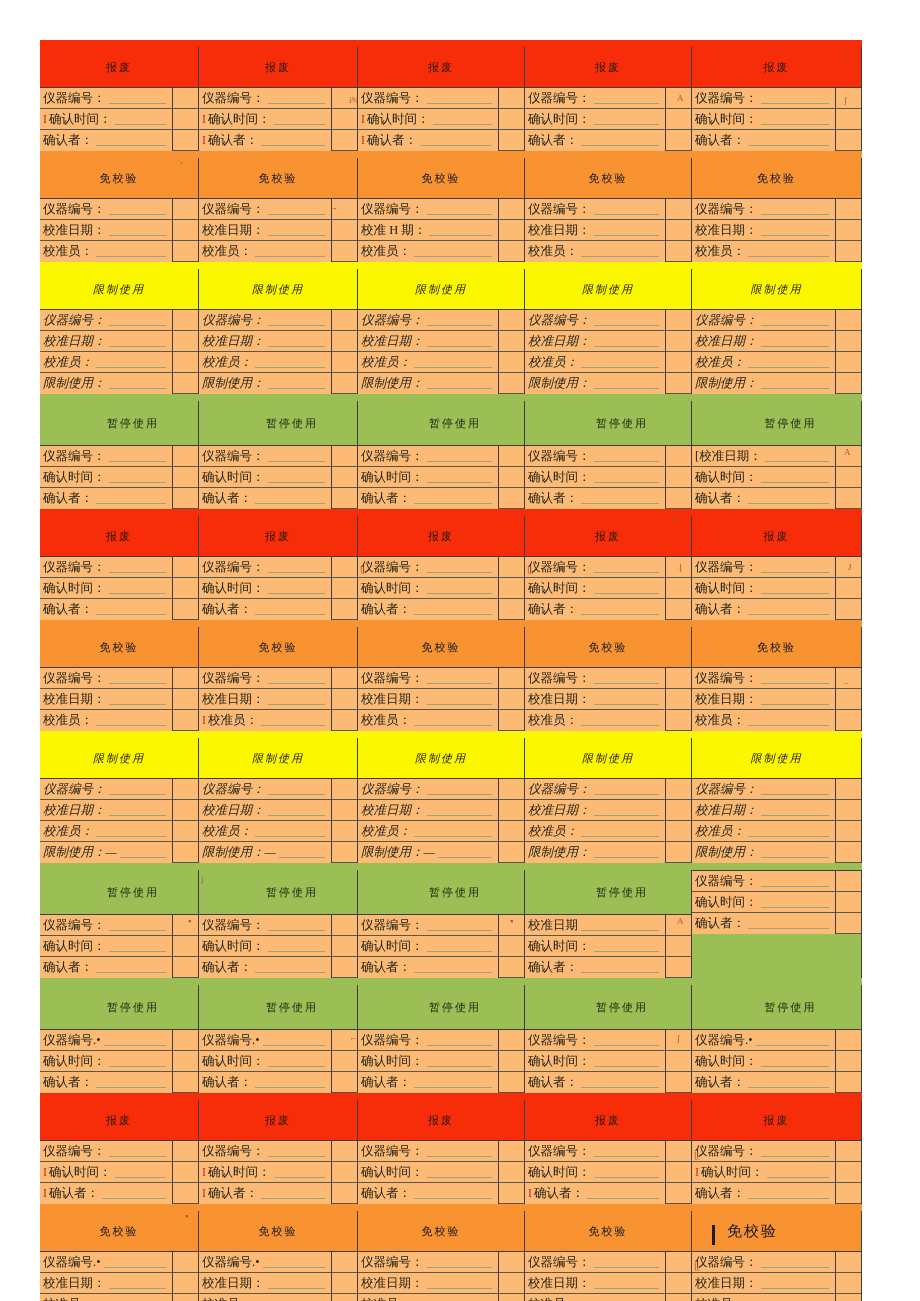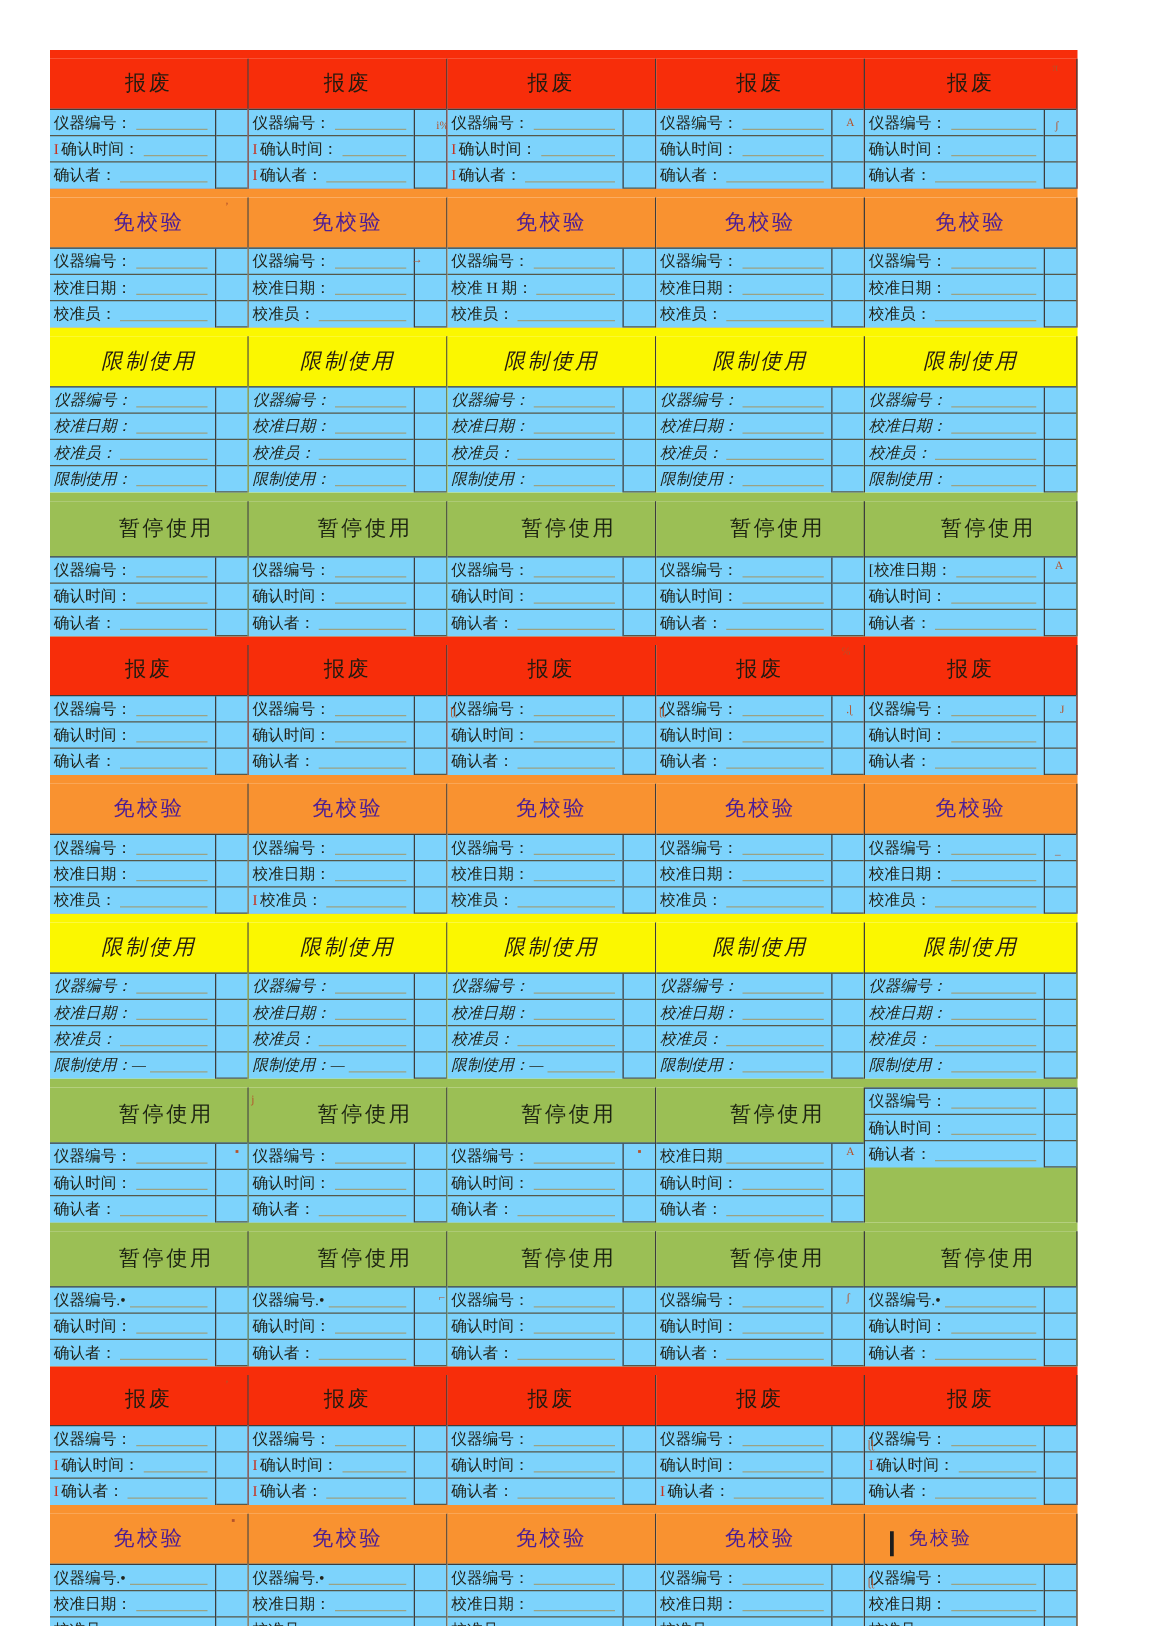--- a/index.html
+++ b/index.html
@@ -28,33 +28,33 @@
   .card:last-child{border-right:1px solid #3d3d3d;}
   
   .c1{width:159px;}
   .c2{width:159px;}
   .c3{width:167px;}
   .c4{width:167px;}
   .c5{width:170px;}
 
   .title{
     text-align:center;
-    font-size:17px;
+    font-size:11px;
     line-height:40px;
     height:40px;
     color:#1a1a1a;
     letter-spacing:2px;
     white-space:nowrap;
     overflow:hidden;
     position:relative;
   }
   .title.tall{height:44px;line-height:44px;padding-left:28px;}
 
   .fields{
-    background:#7dd3fc;
+    background:#fdba74;
     border-top:1px solid #3d3d3d;
     display:flex;
   }
   .fieldcol{
     flex:1 1 auto;
     border-right:1px solid #3d3d3d;
     min-width:0;
   }
   .stub{
     width:25px;
@@ -83,21 +83,21 @@
   }
   .pre-red{color:#c8301c;font-size:12px;font-family:"Liberation Serif",serif;margin-right:2px;}
 
   
   .scrap      {background:#f72d0a;}
   .exempt     {background:#f99230;}
   .restrict   {background:#fbf700;font-style:italic;}
   .suspend    {background:#9bbf55;}
 
   .scrap .title{color:#231a10;}
-  .exempt .title{color:#4c1d95;}
+  .exempt .title{color:#0f172a;}
   .restrict .title{color:#231a10;}
   .suspend .title{color:#1d2412;}
 
   
   .mark{position:absolute;font-size:9px;color:#b5522a;pointer-events:none;}
   .bar-mark{position:absolute;width:3px;height:20px;background:#1d1d1d;}
 </style>
 </head>
 <body>
 

